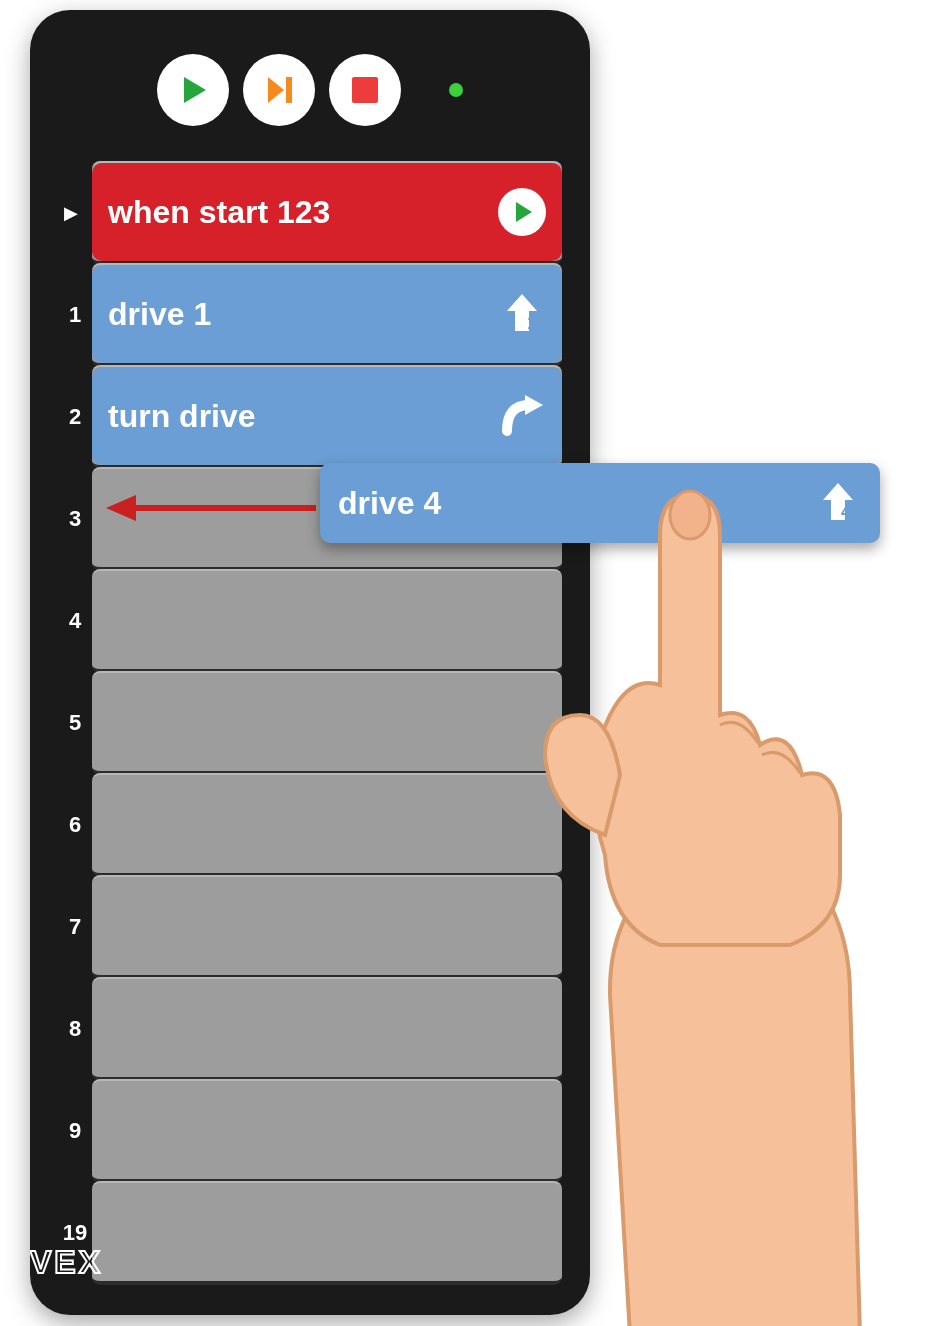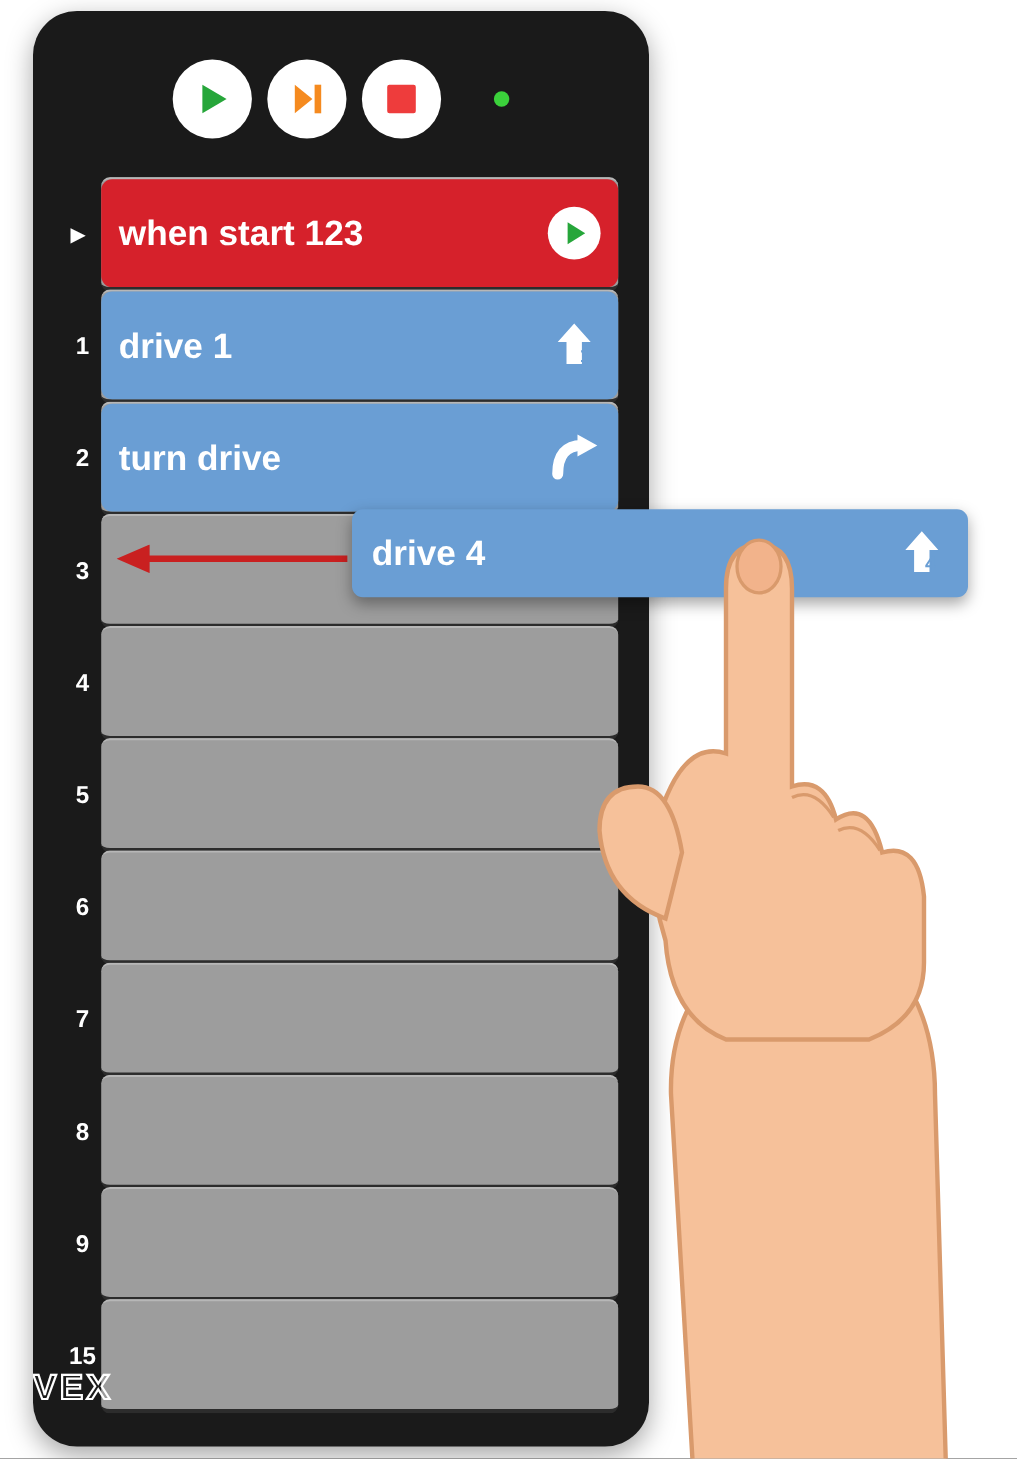--- a/index.html
+++ b/index.html
@@ -249,21 +249,21 @@
     </div>
     <div class="row">
       <div class="row-num">8</div>
       <div class="slot"></div>
     </div>
     <div class="row">
       <div class="row-num">9</div>
       <div class="slot"></div>
     </div>
     <div class="row">
-      <div class="row-num">15</div>
+      <div class="row-num">19</div>
       <div class="slot"></div>
     </div>
 
   </div>
 
   <div class="logo">
     <svg width="160" height="40" viewBox="0 0 160 40">
       <text x="0" y="30" font-family="Arial Black, Arial" font-size="32" font-weight="900" fill="none" stroke="#ffffff" stroke-width="2" letter-spacing="3">VEX</text>
     </svg>
   </div>

